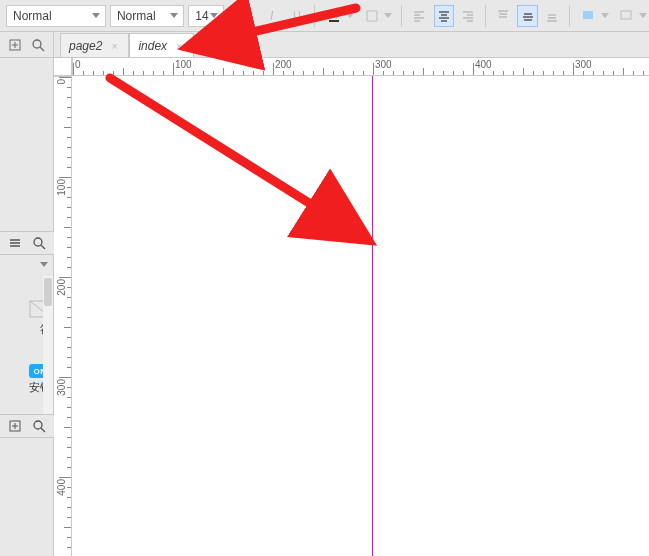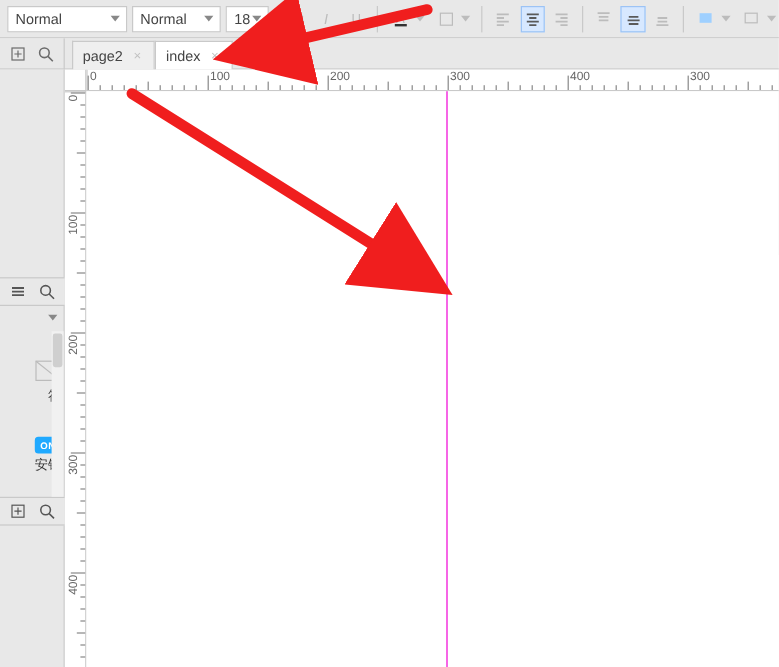--- a/index.html
+++ b/index.html
@@ -85,22 +85,23 @@
     border-right: 1px solid #c9c9c9;
   }
   .mini-btn {
     width: 18px; height: 18px;
     display: inline-flex; align-items: center; justify-content:center;
     color: #6a6a6a; cursor: pointer;
   }
 
   .doctabs {
     position: absolute; left: 54px; top: 0; height: 26px;
-    display: flex; align-items:center;
+    display: flex; align-items:flex-start;
     padding-left: 6px;
+    font-style: italic;
   }
   .doctab {
     height: 24px;
     display: flex; align-items: center;
     gap: 6px;
     padding: 0 8px;
     border: 1px solid #c9c9c9;
     border-bottom: none;
     background: #efefef;
     cursor: pointer;
@@ -239,21 +240,21 @@
   <div class="combo combo-weight">
     <span class="lbl">Normal</span>
     <span class="caret">
       <svg width="8" height="6" viewBox="0 0 8 6">
           <path d="M0 0 L8 0 L4 5 Z" fill="currentColor"></path>
         </svg>
     </span>
   </div>
 
   <div class="combo combo-size">
-    <span class="lbl">18</span>
+    <span class="lbl">14</span>
     <span class="caret">
       <svg width="8" height="6" viewBox="0 0 8 6">
           <path d="M0 0 L8 0 L4 5 Z" fill="currentColor"></path>
         </svg>
     </span>
   </div>
 
   <span class="vdiv"></span>
 
   <span class="tbtn">

